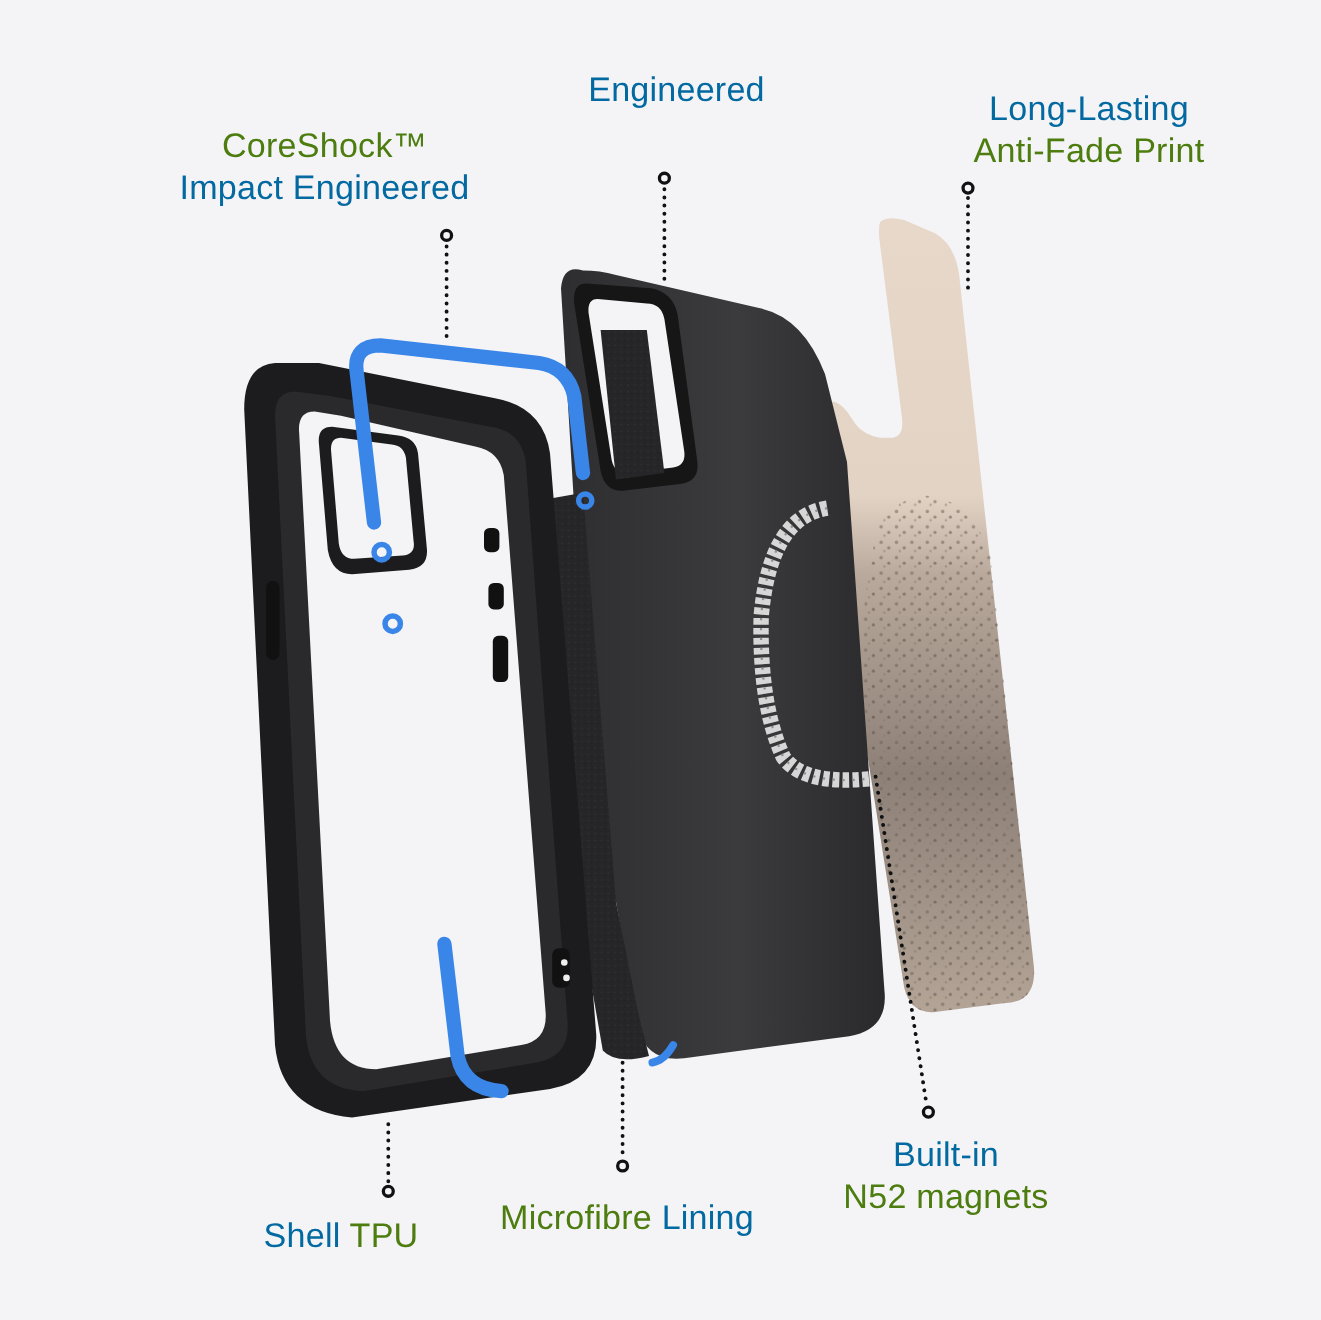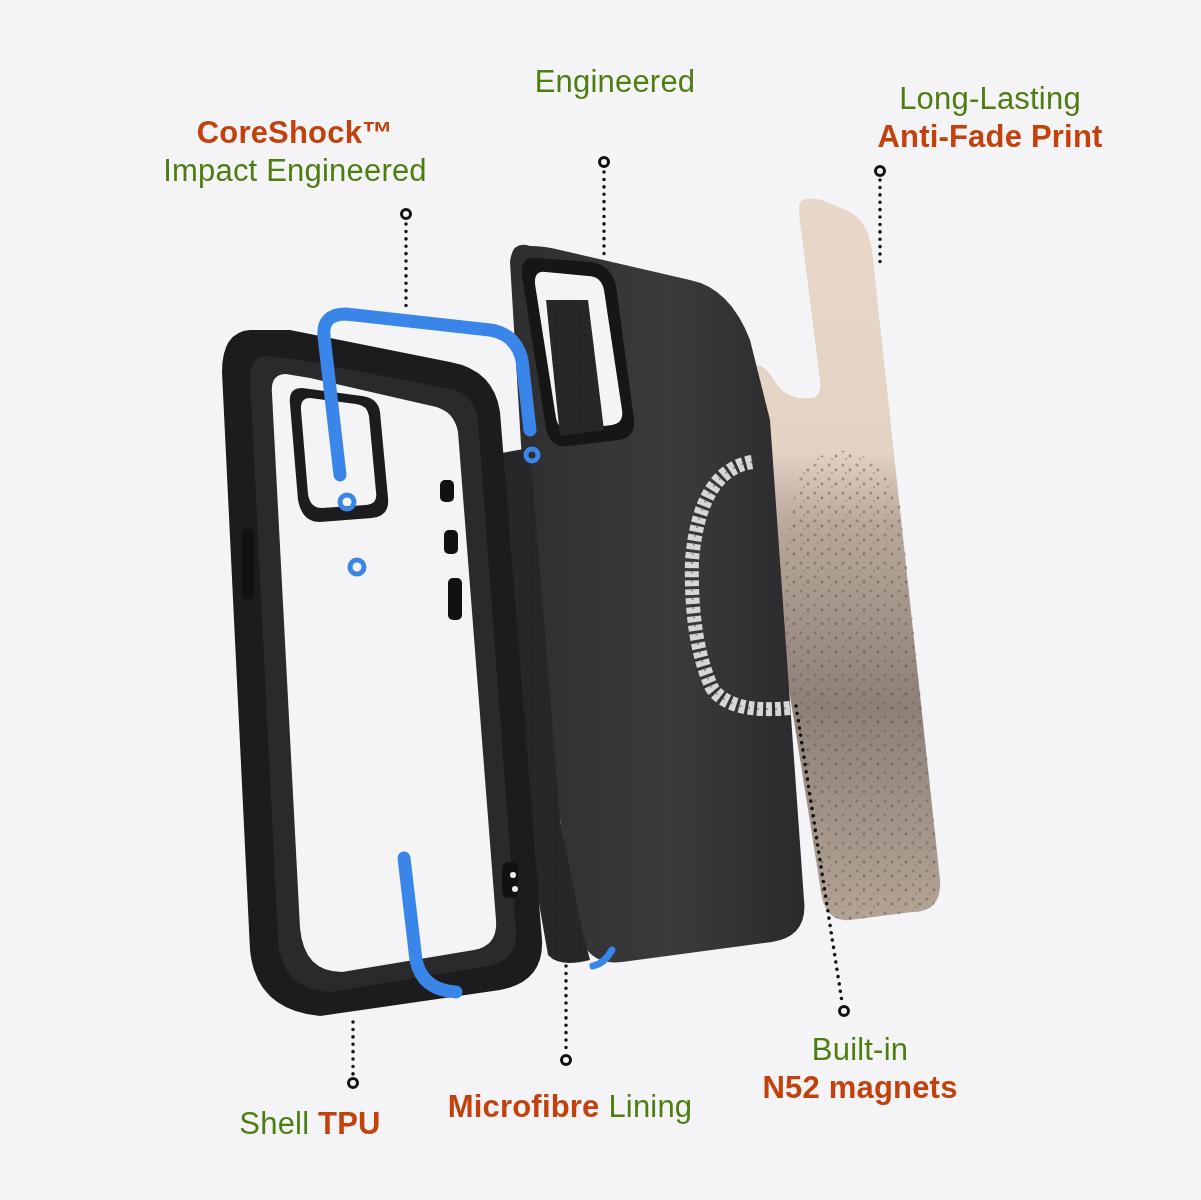--- a/index.html
+++ b/index.html
@@ -8,22 +8,22 @@
     background: #f4f4f7;
     font-family: "Liberation Sans", "DejaVu Sans", sans-serif;
     color: #111;
     position: relative;
   }
   .scene { position: absolute; left: 0; top: 0; width: 1201px; height: 1200px; }
   .label {
     position: absolute; text-align: center; font-size: 31px; line-height: 38px;
     letter-spacing: 0.2px; white-space: nowrap;
   }
-  .label .light { font-weight: 400; color: #4d7c0f; }
-  .label .bold { font-weight: 700; color: #c2410c; }
+  .label .light { font-weight: 400; color: #0369a1; }
+  .label .bold { font-weight: 400; color: #4d7c0f; }
   .block { display: block; }
   .lbl-coreshock { left: 130px; top: 114px; width: 330px; }
   .lbl-shell { left: 430px; top: 63px; width: 370px; }
   .lbl-print { left: 850px; top: 80px; width: 280px; text-align: center; }
   .lbl-tpu { left: 215px; top: 1105px; width: 190px; }
   .lbl-lining { left: 420px; top: 1088px; width: 300px; }
   .lbl-magnets { left: 730px; top: 1031px; width: 260px; }
 </style>
 </head>
 <body>

